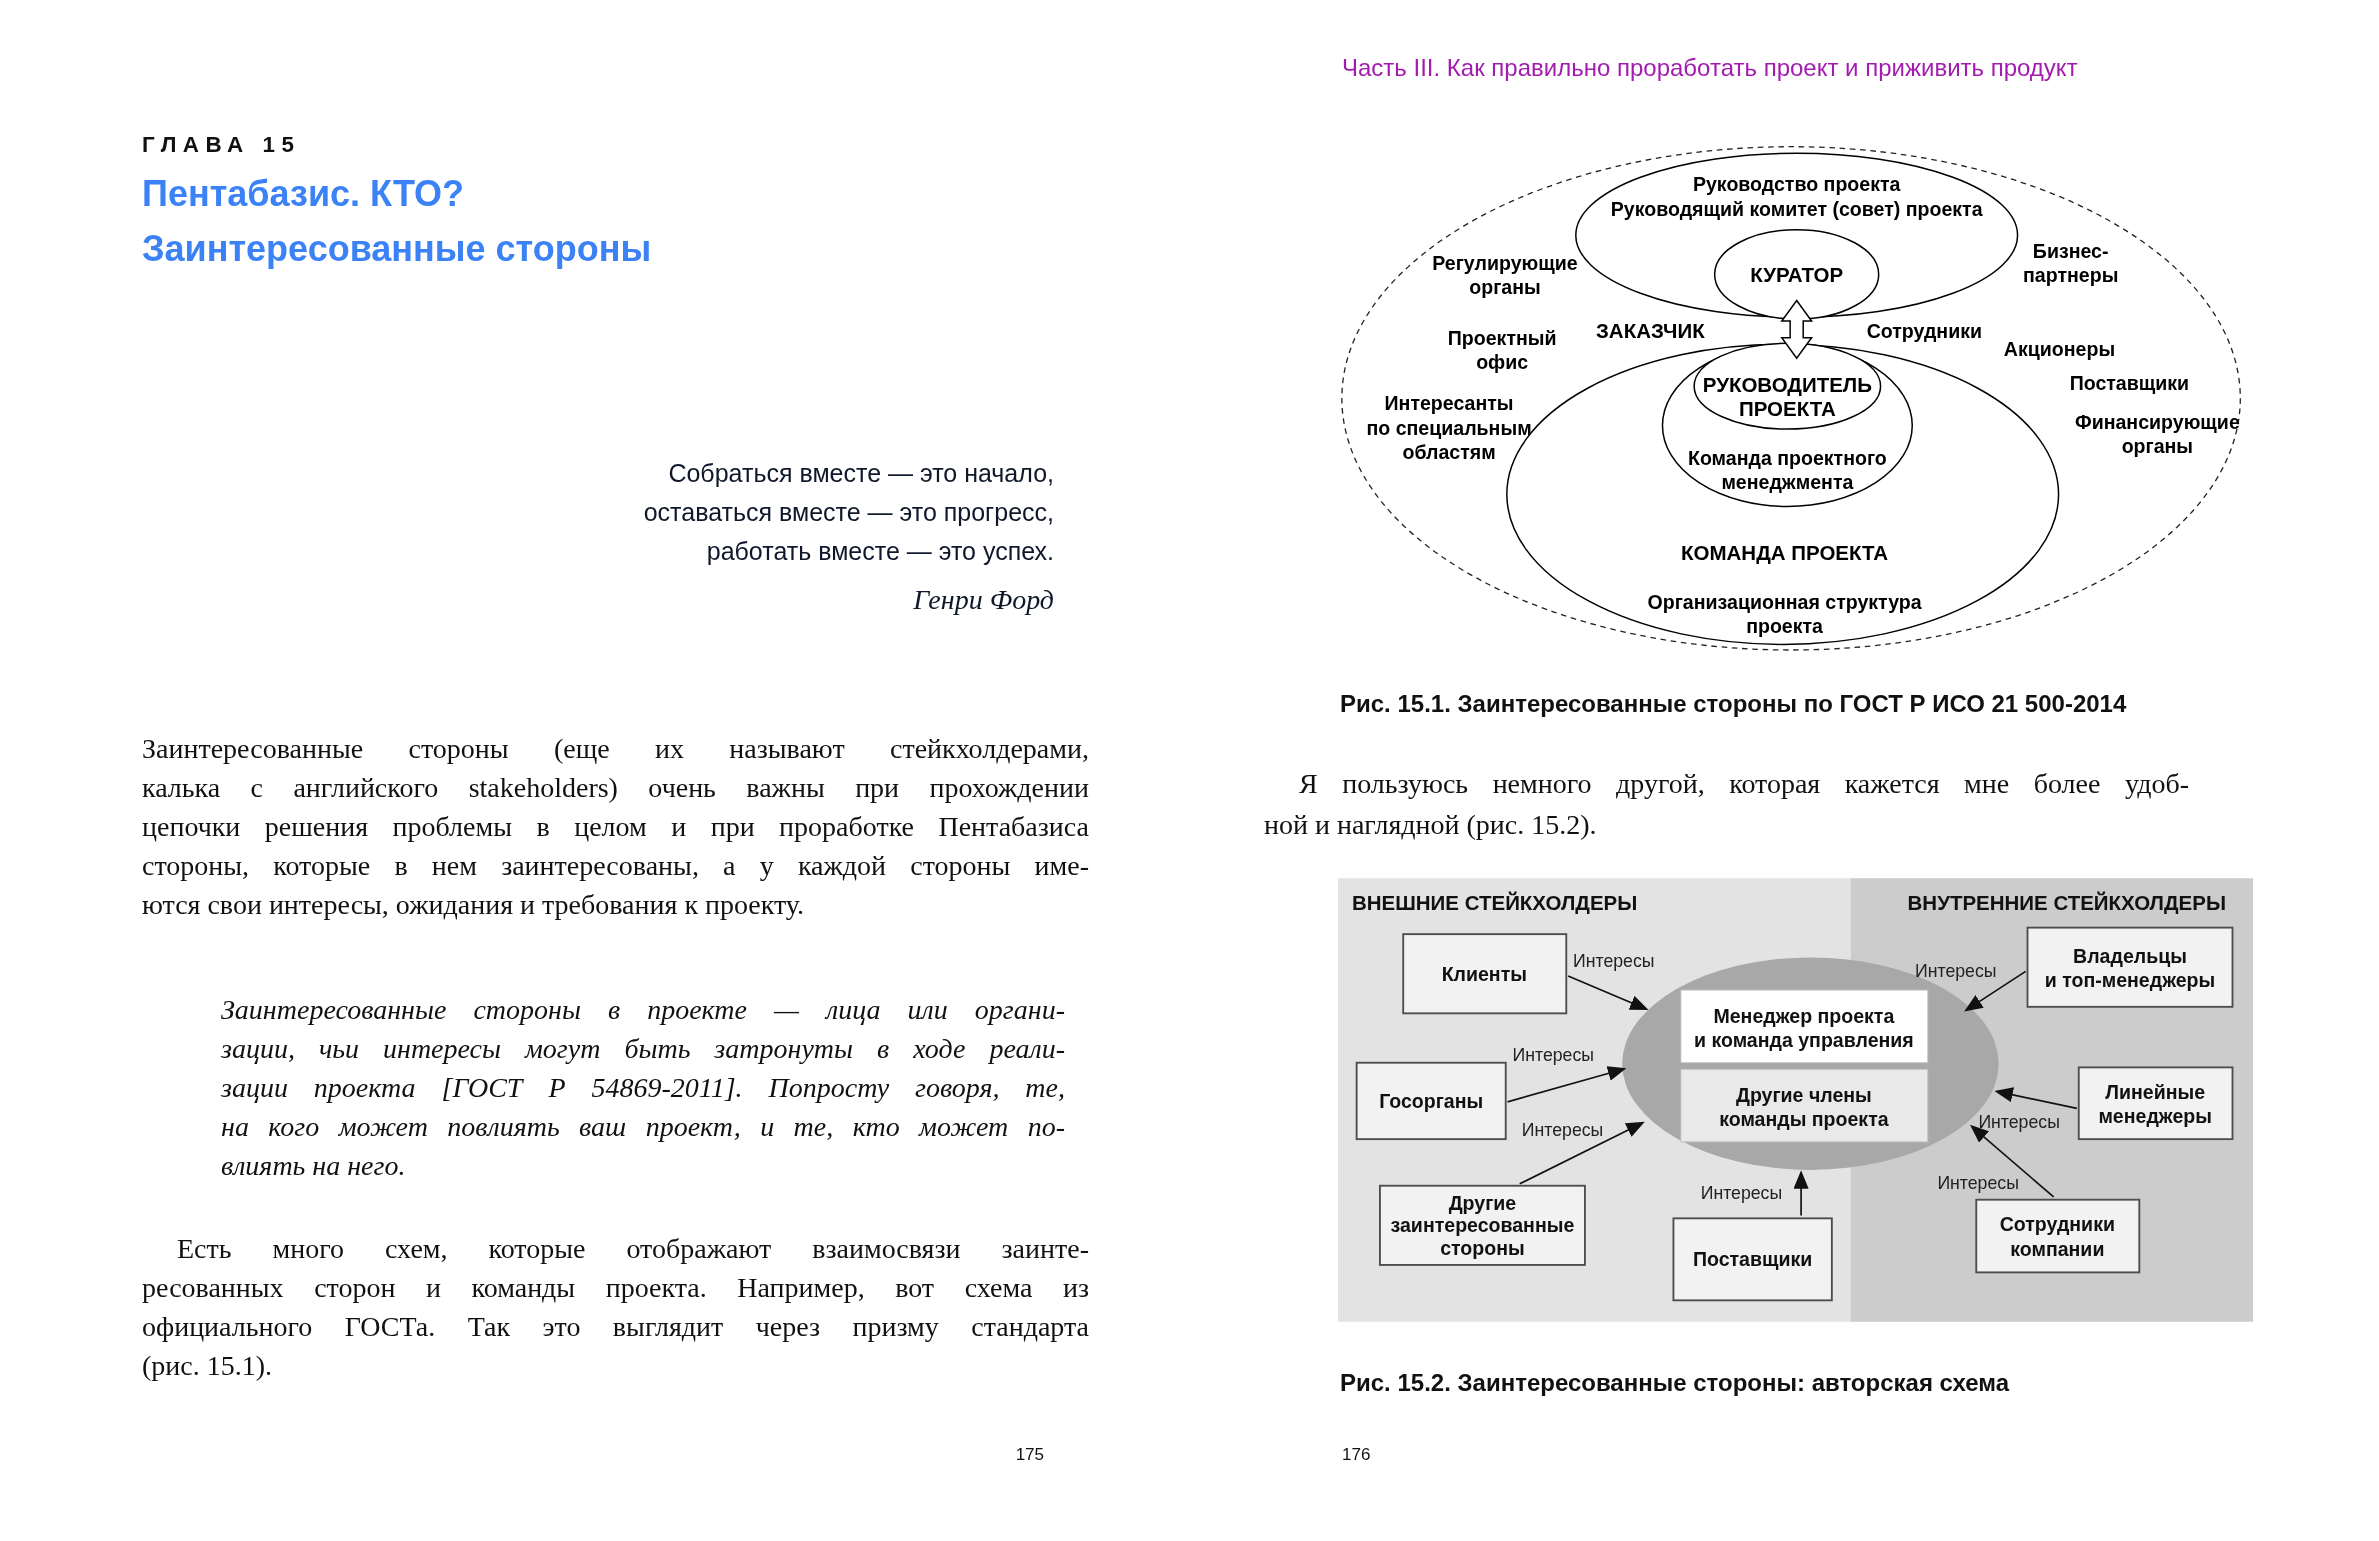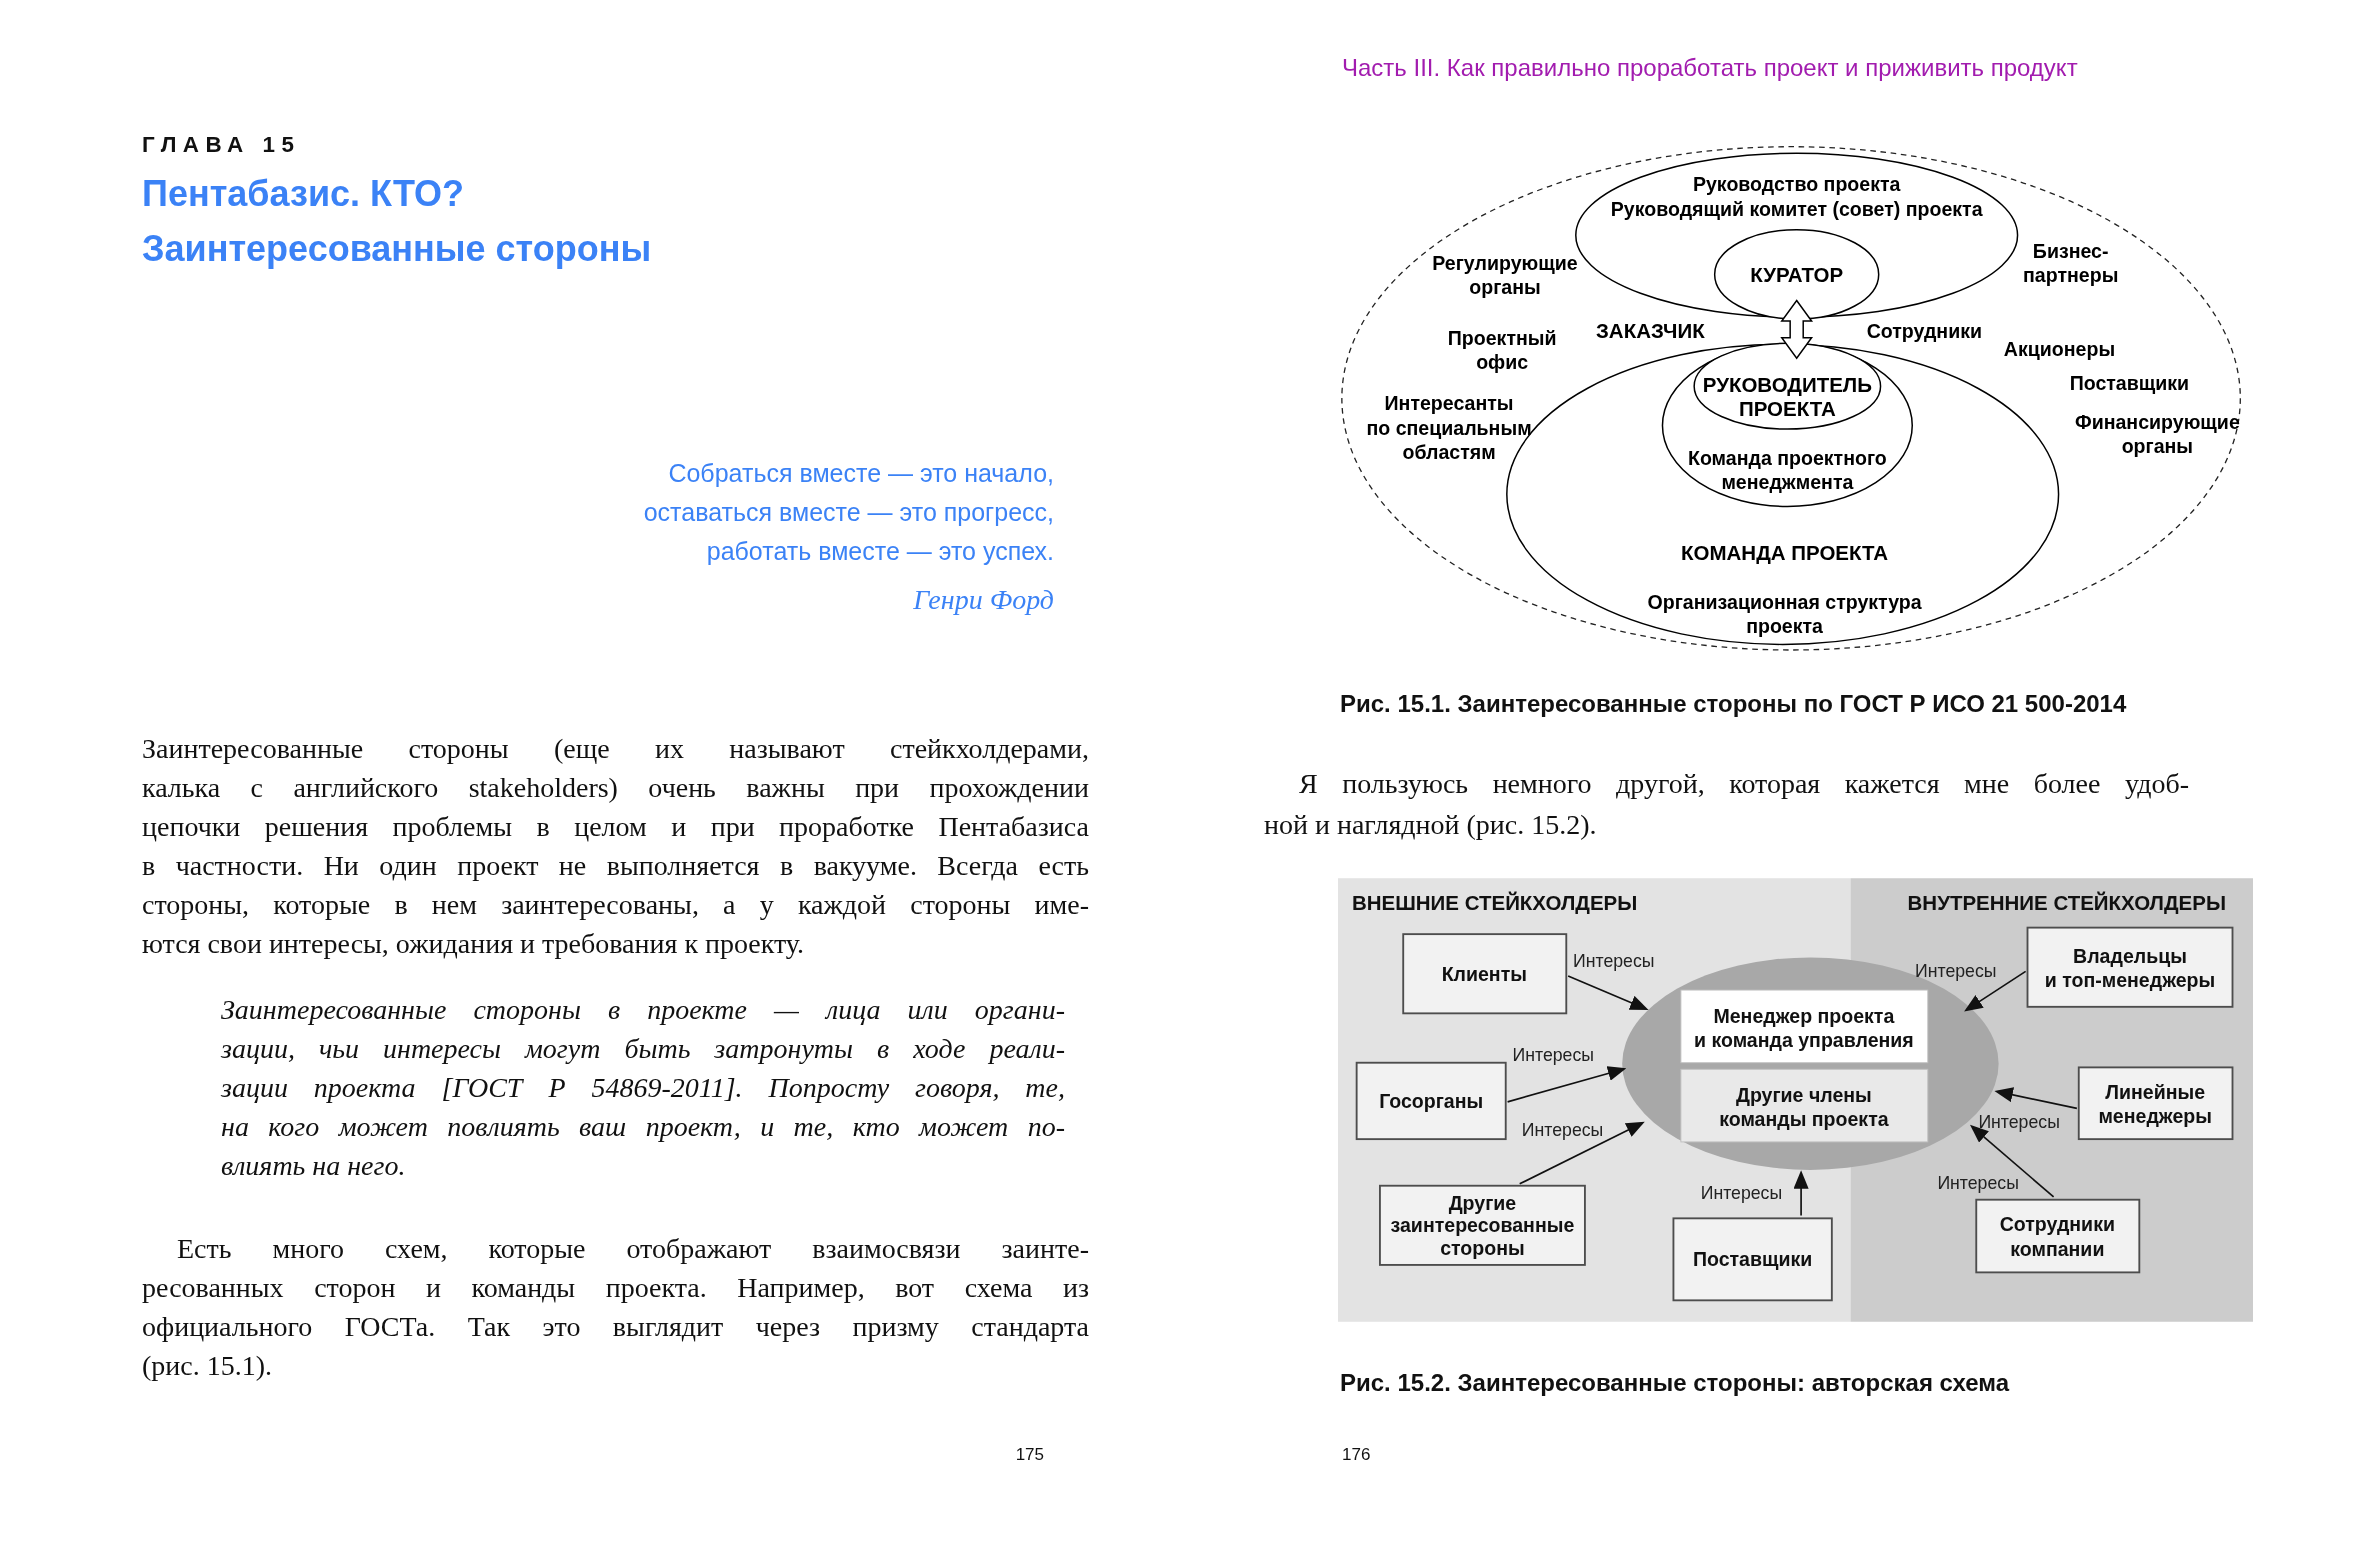--- a/index.html
+++ b/index.html
@@ -18,21 +18,21 @@
     left:142px; top:132px;
     font-size:22.4px; font-weight:700; letter-spacing:6.5px; color:#111;
   }
   #chapter-title {
     left:142px; top:166px; width:947px;
     font-size:36px; line-height:55px; font-weight:700; color:#3b82f6;
   }
   #epigraph {
     left:401px; top:454px; width:653px;
     text-align:right;
-    font-size:25px; line-height:39px; color:#3b82f6;
+    font-size:25px; line-height:39px; color:#0f172a;
   }
   #epigraph .author {
     margin-top:9.3px;
     font-family:"Liberation Serif", serif;
     font-style:italic; font-size:28px;
   }
   .bodytext {
     font-family:"Liberation Serif", serif;
     font-size:28px; line-height:39px; color:#111;
   }
@@ -83,21 +83,20 @@
   <div>Собраться вместе — это начало,</div>
   <div>оставаться вместе — это прогресс,</div>
   <div>работать вместе — это успех.</div>
   <div class="author">Генри Форд</div>
 </div>
 
 <div class="abs bodytext" id="para1">
   <div class="jline">Заинтересованные стороны (еще их называют стейкхолдерами,</div>
   <div class="jline">калька с английского stakeholders) очень важны при прохождении</div>
   <div class="jline">цепочки решения проблемы в целом и при проработке Пентабазиса</div>
-  <div class="jline">в частности. Ни один проект не выполняется в вакууме. Всегда есть</div>
   <div class="jline">стороны, которые в нем заинтересованы, а у каждой стороны име-</div>
   <div class="jline last">ются свои интересы, ожидания и требования к проекту.</div>
 </div>
 
 <div class="abs bodytext" id="quote">
   <div class="jline">Заинтересованные стороны в проекте — лица или органи-</div>
   <div class="jline">зации, чьи интересы могут быть затронуты в ходе реали-</div>
   <div class="jline">зации проекта [ГОСТ Р 54869-2011]. Попросту говоря, те,</div>
   <div class="jline">на кого может повлиять ваш проект, и те, кто может по-</div>
   <div class="jline last">влиять на него.</div>

